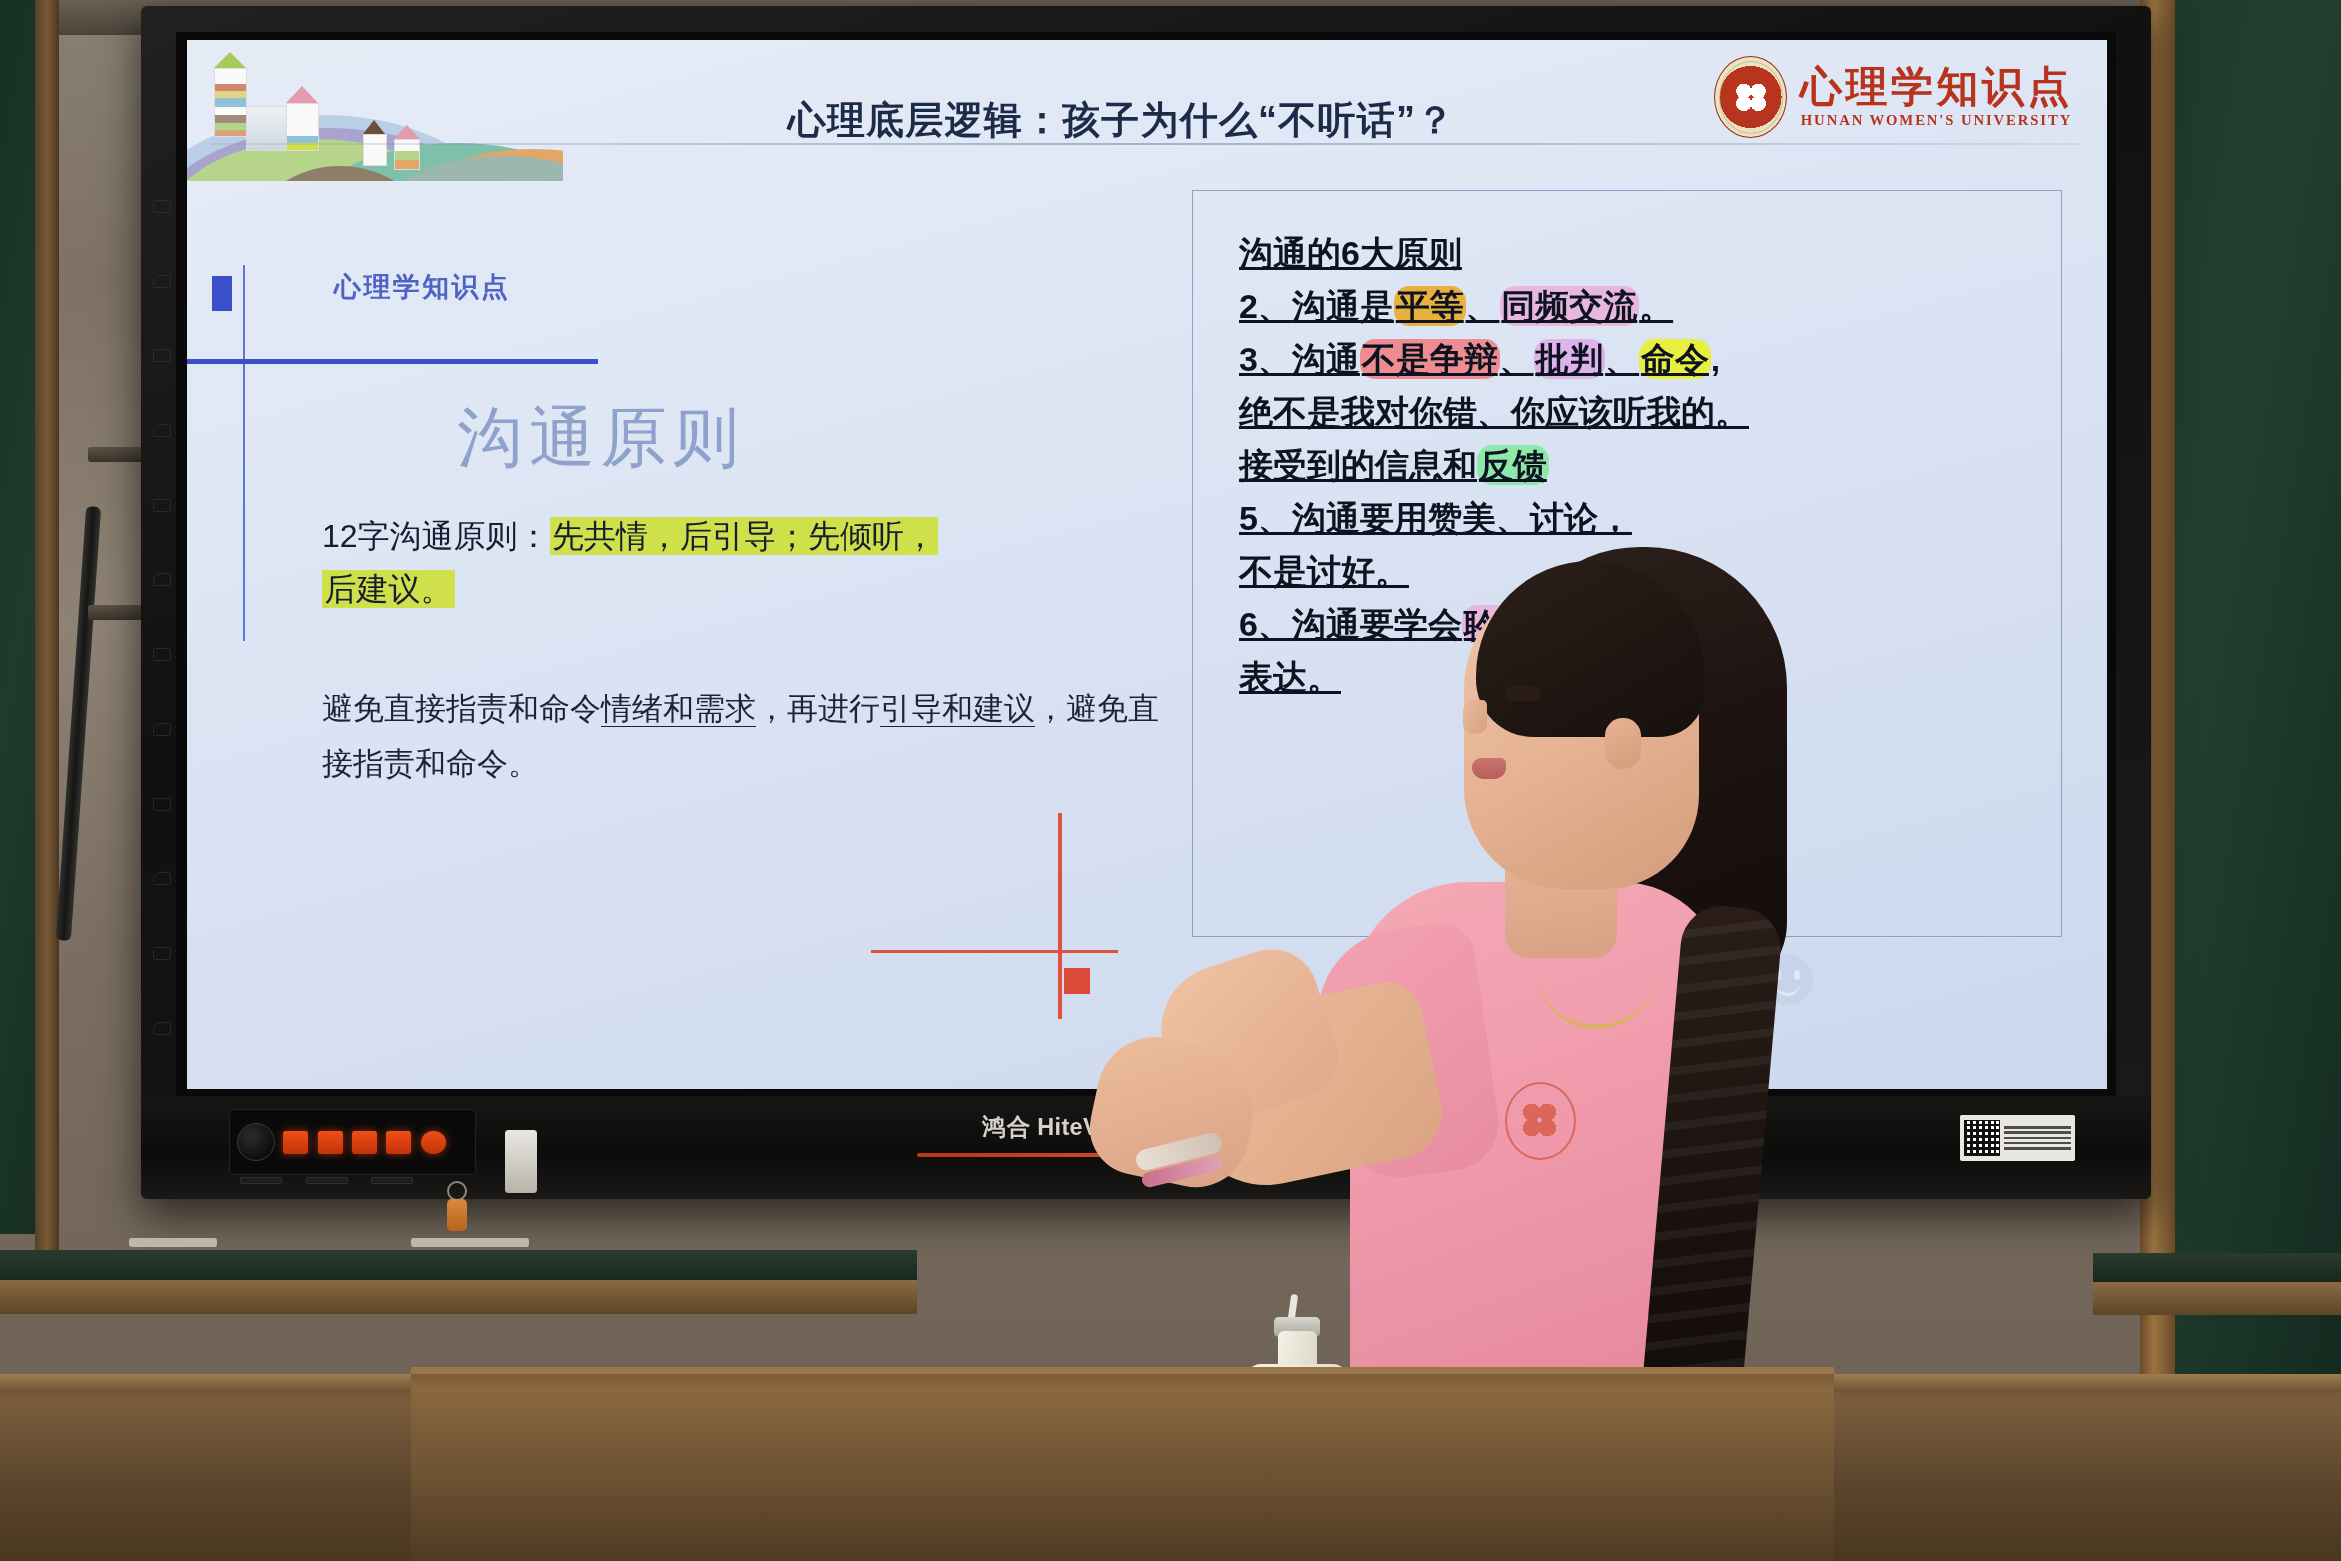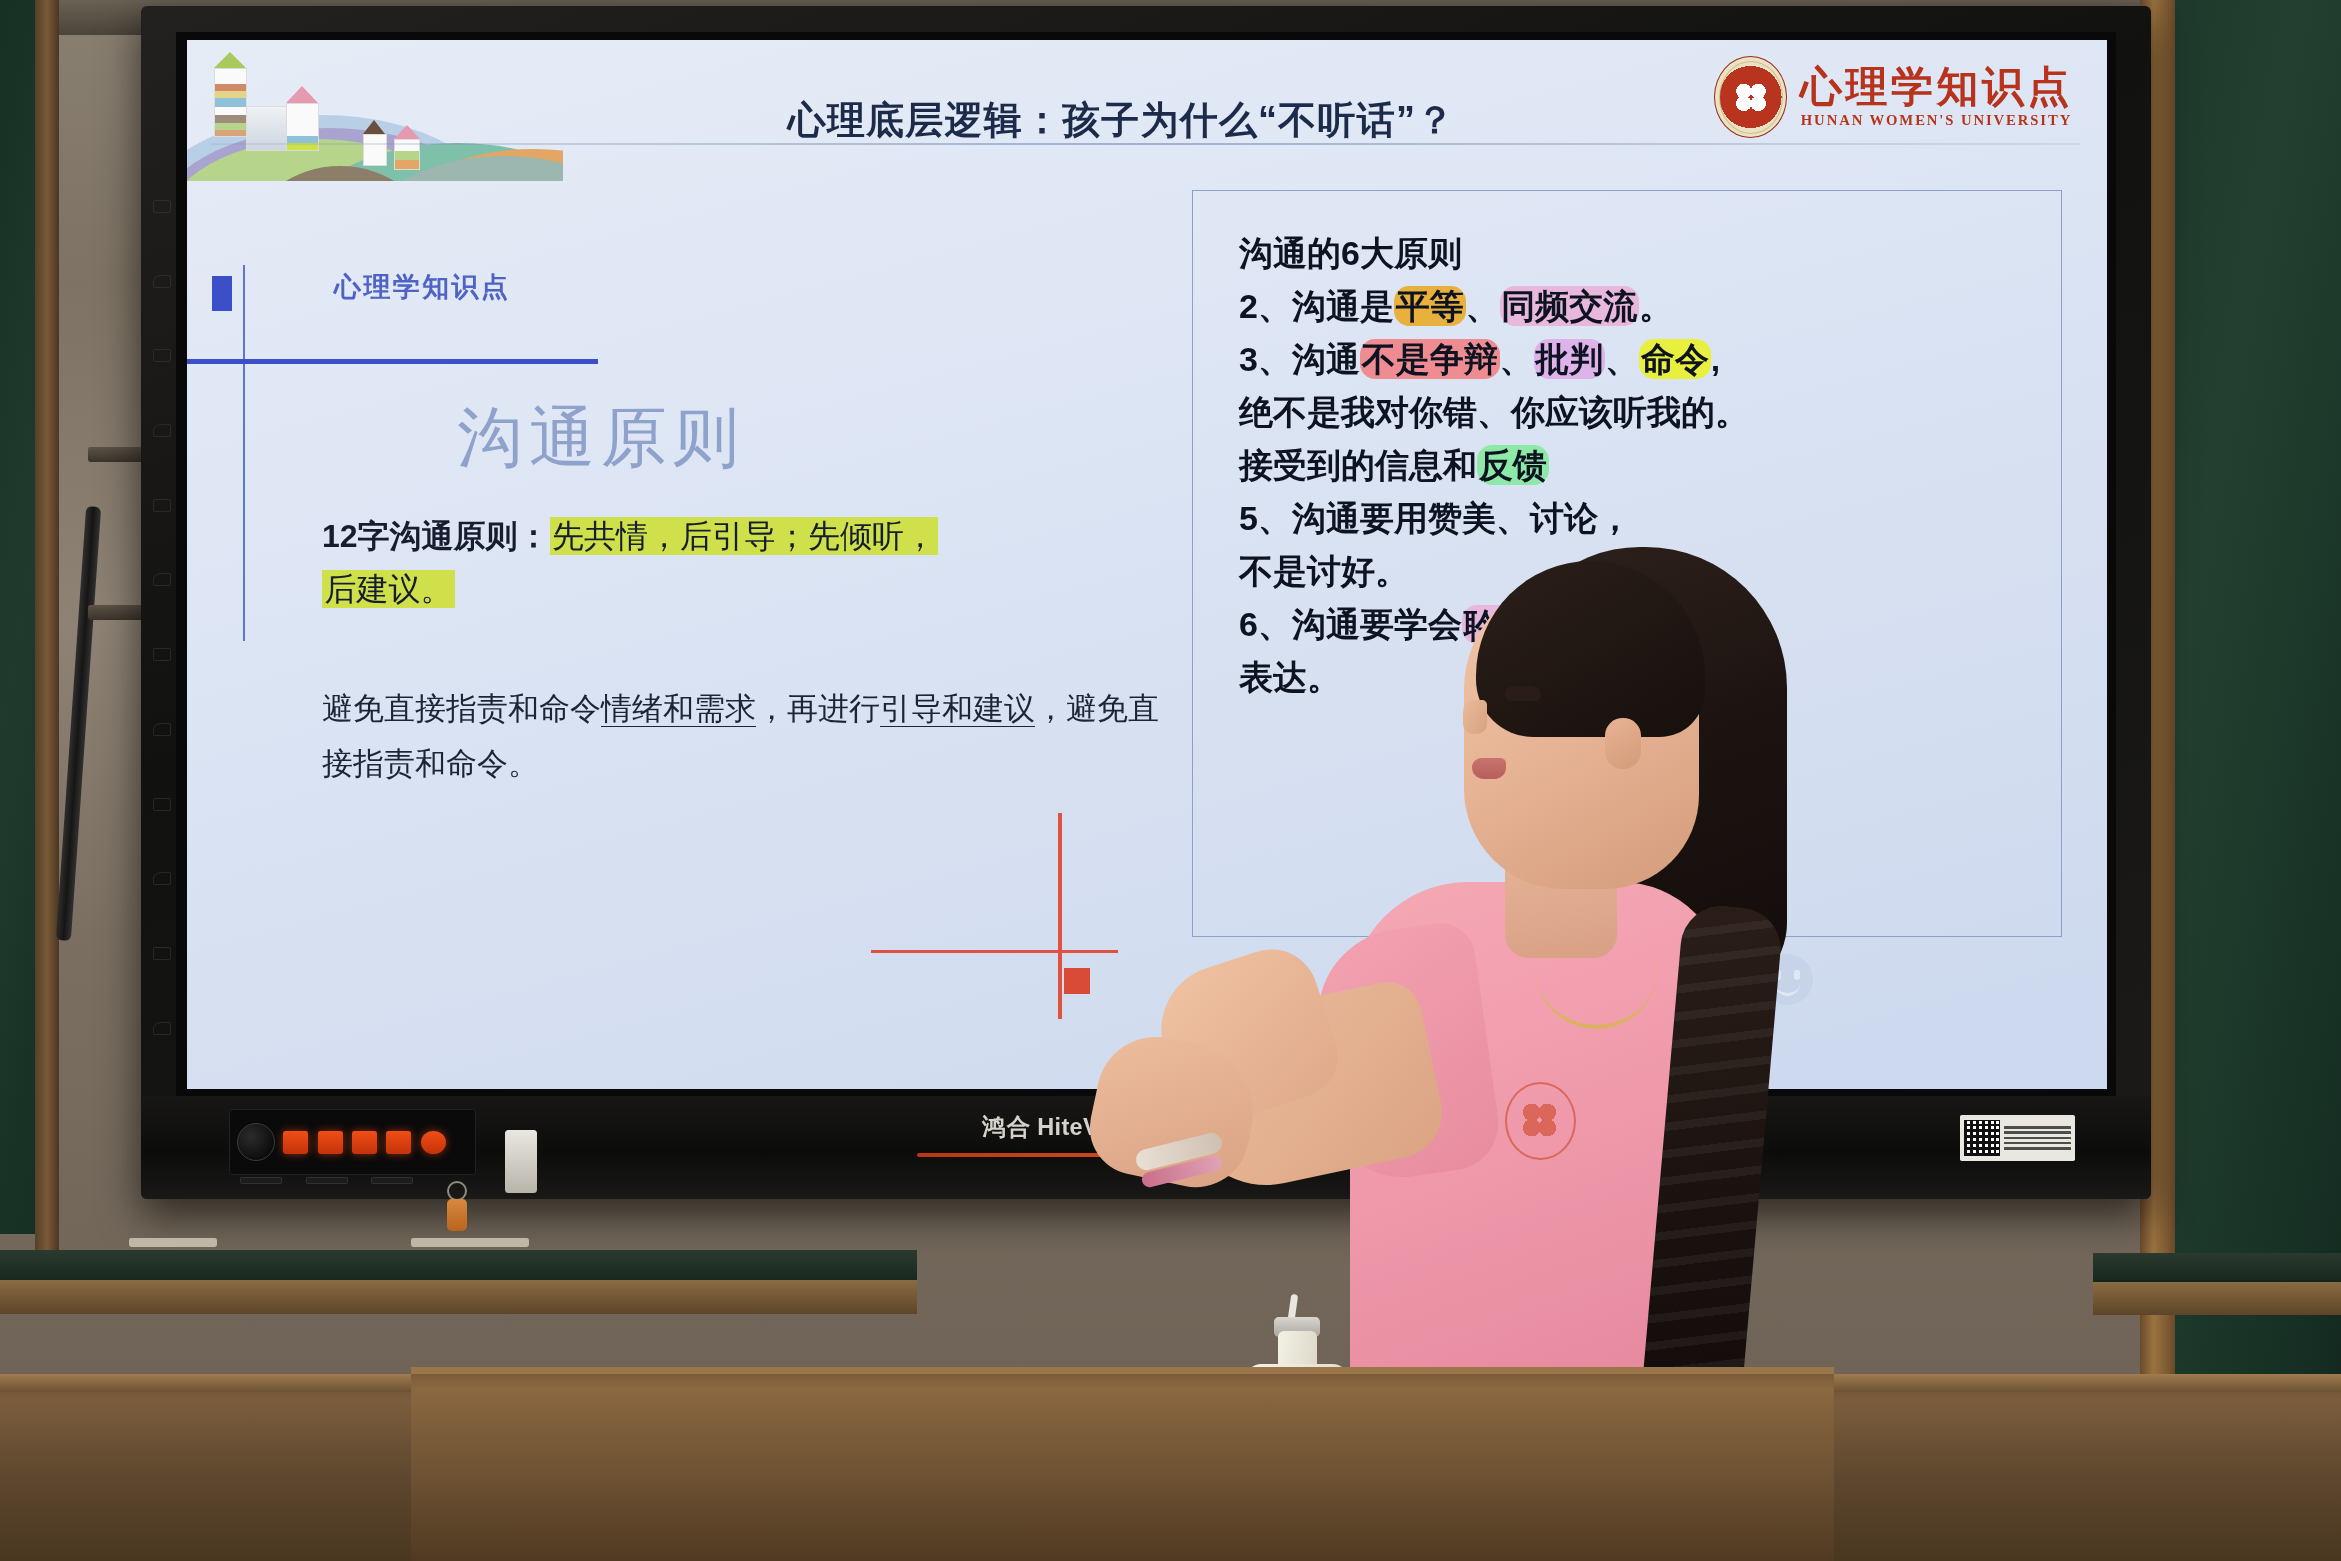--- a/index.html
+++ b/index.html
@@ -153,36 +153,36 @@
   .kp-mark { position:absolute; left:25px; top:236px; width:20px; height:35px; background:#3b4fc9; }
   .kp-vline { position:absolute; left:56px; top:225px; width:2.4px; height:376px; background:#4a5fd0; opacity:.85; }
   .kp-hline { position:absolute; left:0; top:319px; width:411px; height:4.7px; background:#3b4fc9; }
   .kp-label { position:absolute; left:147px; top:229px; font-size:27px; font-weight:700;
     color:#4f63c4; letter-spacing:2.4px; }
   .big-head { position:absolute; left:270px; top:353px; font-size:66px; color:#8fa2cc;
     letter-spacing:5.9px; font-weight:400; }
 
   .p12 { position:absolute; left:135px; top:470px; width:858px; font-size:32px;
     line-height:1.65; color:#151d2e; }
-  .p12 b { font-weight:700; }
+  .p12 b { font-weight:400; }
   .hl-y { background:#cfe04a; padding:1.2px 2.4px; }
   .para { position:absolute; left:135px; top:641px; width:858px; font-size:31px;
     line-height:1.78; color:#1b2536; }
   .u { border-bottom:1.8px solid #1b2536; }
 
   
   .red-v { position:absolute; left:871px; top:773px; width:3.5px; height:206px; background:#e0523f; }
   .red-h { position:absolute; left:684px; top:910px; width:247px; height:3.5px; background:#e0523f; }
   .red-sq { position:absolute; left:877px; top:928px; width:26px; height:26px; background:#d94b36; }
 
   
   .rbox { position:absolute; left:1005px; top:150px; width:870px; height:747px;
     border:1.2px solid #8fa0c8; }
   .rlist { position:absolute; left:1052px; top:187px; width:829px;
-    font-size:34px; line-height:1.56; color:#0d1320; font-weight:700; }
+    font-size:34px; line-height:1.56; color:#0d1320; font-weight:700;text-decoration:underline; }
   .rlist .ln { white-space:nowrap; }
   .hl { padding:0.6px 1.8px; border-radius:15.3px; }
   .hl-blue  { background:#a8d9f0; }
   .hl-green { background:#8ee8a8; }
   .hl-gold  { background:#e8b03c; }
   .hl-pink  { background:#e8b7dd; }
   .hl-red   { background:#ef8c92; }
   .hl-lilac { background:#ddb3ea; }
   .hl-yellow{ background:#e9ef3e; }
   .smiley { position:absolute; left:1575px; top:914px; width:51px; height:51px;

